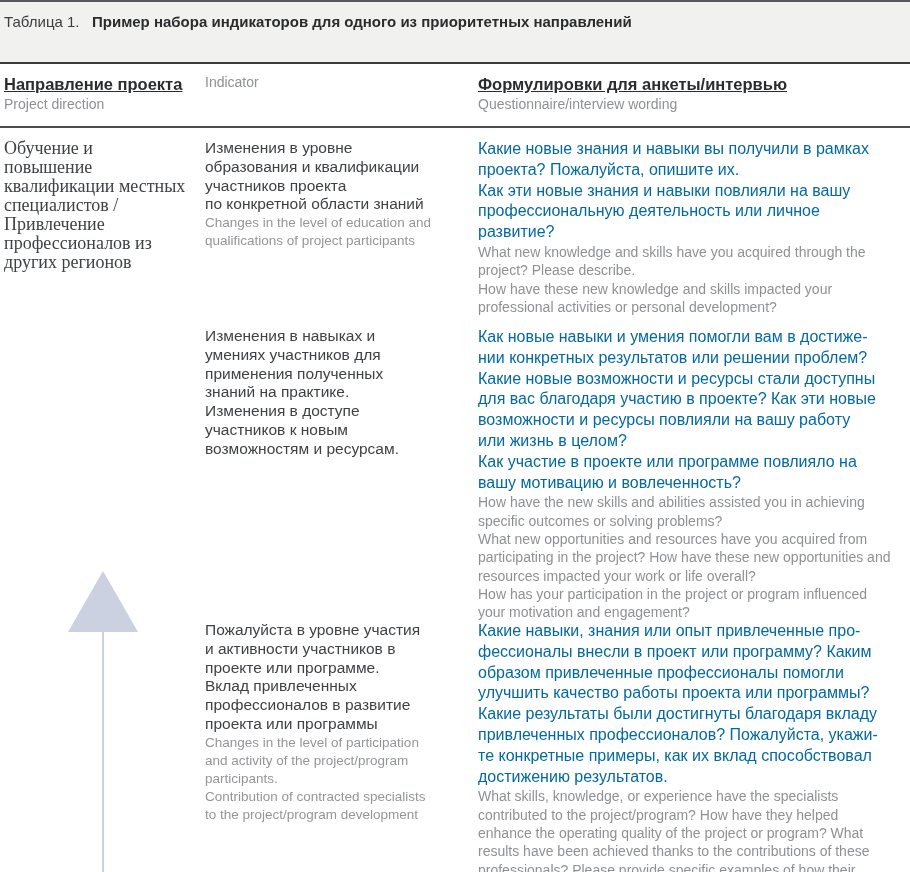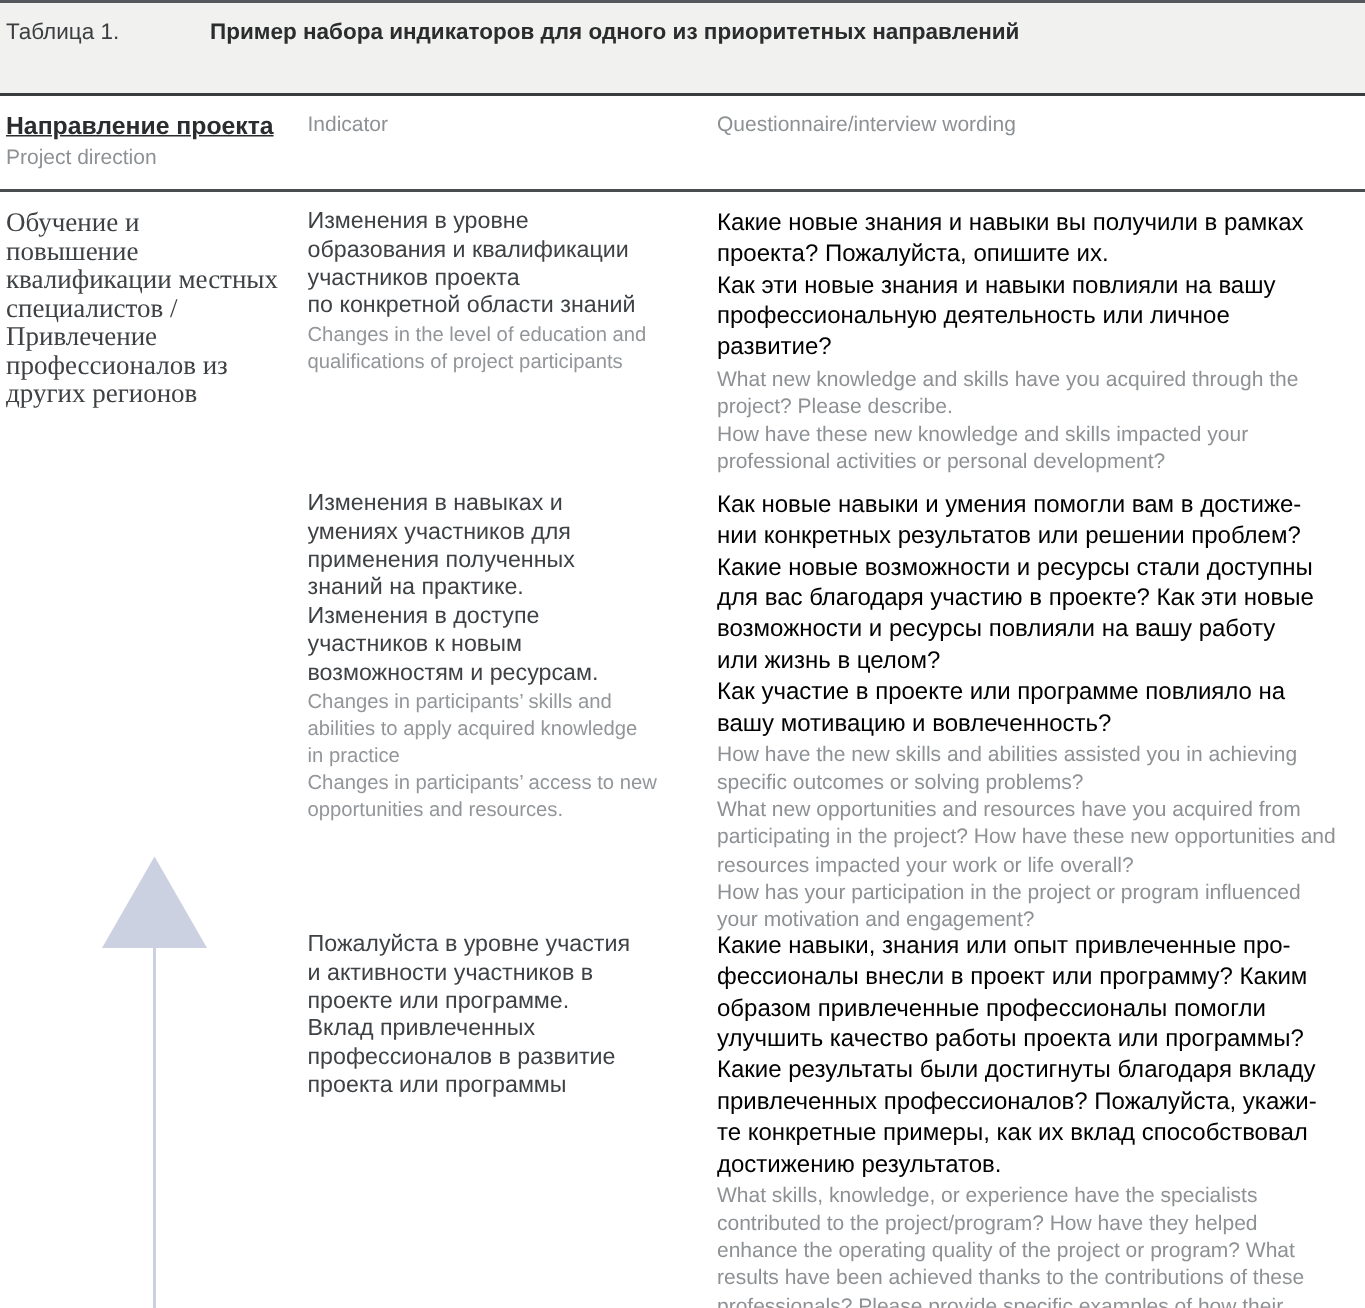--- a/index.html
+++ b/index.html
@@ -27,21 +27,20 @@
     line-height: 21px;
     color: #3c3e41;
     white-space: pre;
   }
   .caption-text-ru {
     font-size: 15px;
     line-height: 21px;
     font-weight: bold;
     color: #2a2c2e;
     white-space: pre;
-    margin-left: 48px;
   }
   .caption-label-en, .caption-text-en { color: #55585e; }
   .caption-text-en { font-weight: bold; font-size: 14.5px; }
   
   .rule-heavy { border: none; border-top: 2px solid #3a3c3e; }
   .rule-medium { border: none; border-top: 2px solid #4a4c4e; }
   
   .grid {
     display: grid;
     grid-template-columns: 201px 273px 1fr;
@@ -64,21 +63,21 @@
     white-space: pre;
   }
   
   .tbody { grid-template-rows: 188px 294px auto; padding-top: 11px; }
   .cell-direction { grid-row: 1 / span 3; position: relative; }
   .pre { white-space: pre; }
   .ru-sm { font-size: 18px; line-height: 19px; color: #3f4245; font-family: Liberation Serif, serif; }
   .en-sm { font-size: 13.5px; line-height: 18.5px; color: #939699; }
   .ru-md { font-size: 15.5px; line-height: 18.8px; color: #3f4245; }
   .en-md { font-size: 13.5px; line-height: 18px; color: #939699; }
-  .ru-lg { font-size: 16px; line-height: 20.8px; color: #000000; }
+  .ru-lg { font-size: 16px; line-height: 20.8px; color: #0369a1; }
   .en-lg { font-size: 14px; line-height: 18.3px; color: #8e9194; }
   .block { padding-right: 8px; }
   
   .arrow { position: absolute; left: 0; top: 0; width: 100%; height: 100%; }
   .arrow-head {
     position: absolute;
     left: 64px;
     top: 432px;
     width: 0; height: 0;
     border-left: 35px solid transparent;
@@ -110,20 +109,21 @@
 
   <div class="grid thead">
     <div>
       <div class="th-ru">Направление проекта</div>
       <div class="th-en">Project direction</div>
     </div>
     <div>
       <div class="th-en">Indicator</div>
     </div>
     <div>
+      <div class="th-ru">Формулировки для анкеты/интервью</div>
       <div class="th-en">Questionnaire/interview wording</div>
     </div>
   </div>
 
   <hr class="rule-medium">
 
   <div class="grid tbody">
 
     <div class="cell-direction">
       <div class="pre ru-sm">Обучение и
@@ -160,25 +160,20 @@
     </div>
 
     <div class="block">
       <div class="pre ru-md">Изменения в навыках и
 умениях участников для
 применения полученных
 знаний на практике.
 Изменения в доступе
 участников к новым
 возможностям и ресурсам.</div>
-      <div class="pre en-md">Changes in participants’ skills and
-abilities to apply acquired knowledge
-in practice
-Changes in participants’ access to new
-opportunities and resources.</div>
     </div>
     <div class="block">
       <div class="pre ru-lg">Как новые навыки и умения помогли вам в достиже-
 нии конкретных результатов или решении проблем?
 Какие новые возможности и ресурсы стали доступны
 для вас благодаря участию в проекте? Как эти новые
 возможности и ресурсы повлияли на вашу работу
 или жизнь в целом?
 Как участие в проекте или программе повлияло на
 вашу мотивацию и вовлеченность?</div>
@@ -191,20 +186,25 @@
 your motivation and engagement?</div>
     </div>
 
     <div class="block">
       <div class="pre ru-md">Пожалуйста в уровне участия
 и активности участников в
 проекте или программе.
 Вклад привлеченных
 профессионалов в развитие
 проекта или программы</div>
+      <div class="pre en-md">Changes in the level of participation
+and activity of the project/program
+participants.
+Contribution of contracted specialists
+to the project/program development</div>
     </div>
     <div class="block">
       <div class="pre ru-lg">Какие навыки, знания или опыт привлеченные про-
 фессионалы внесли в проект или программу? Каким
 образом привлеченные профессионалы помогли
 улучшить качество работы проекта или программы?
 Какие результаты были достигнуты благодаря вкладу
 привлеченных профессионалов? Пожалуйста, укажи-
 те конкретные примеры, как их вклад способствовал
 достижению результатов.</div>

